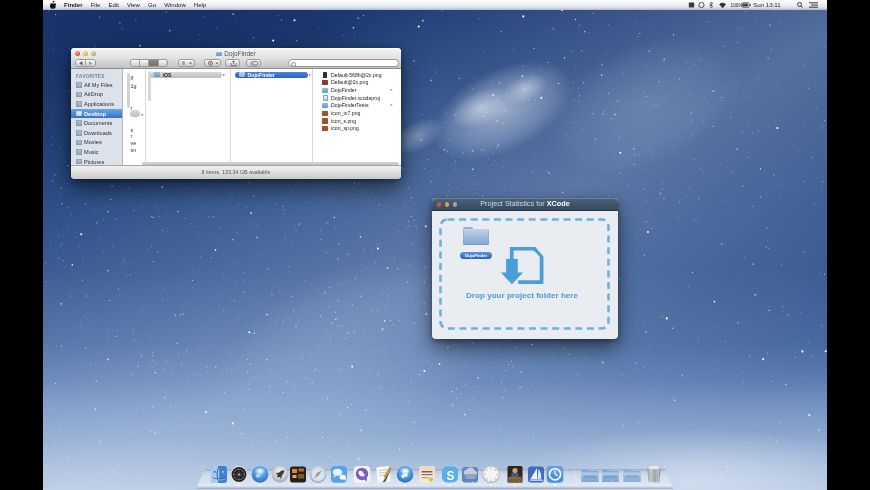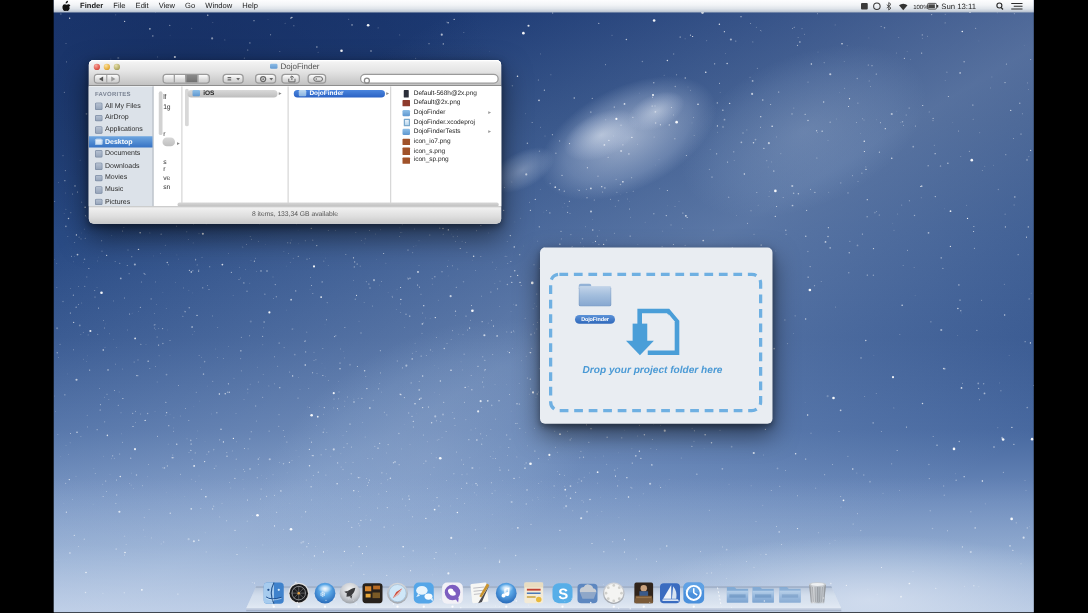--- a/index.html
+++ b/index.html
@@ -72,21 +72,21 @@
 #pwin .pl2{left:12.5px;background:#d7a43c;}
 #pwin .pl3{left:20.5px;background:#9aa2a8;}
 #pfolder{position:absolute;left:31px;top:29px;width:26px;height:18px;}
 #pfolder .tab{position:absolute;left:0;top:0;width:10px;height:4px;border-radius:1.5px 1.5px 0 0;background:#93b2d6;}
 #pfolder .bod{position:absolute;left:0;top:2px;width:26px;height:16px;border-radius:1.5px;
  background:linear-gradient(to bottom,#c2d4e9 0%,#a3bedd 45%,#86a7d0 100%);box-shadow:inset 0 0.5px 0 #d8e6f4, inset 0 0 0 0.5px rgba(110,140,180,0.55);}
 #plabel{position:absolute;left:28px;top:53.5px;width:32px;height:7px;border-radius:3.5px;
  background:linear-gradient(to bottom,#5d93d8,#2f68bb);color:#fff;font-size:4.4px;font-weight:bold;letter-spacing:-0.1px;
  text-align:center;line-height:7px;}
 #pdrop{position:absolute;left:0;top:0;width:186px;height:141px;}
-#ptext{position:absolute;left:-3px;top:92.5px;width:186px;text-align:center;font-size:8.1px;font-weight:bold;color:#4b9ad5;font-style:italic;}
+#ptext{position:absolute;left:-3px;top:92.5px;width:186px;text-align:center;font-size:8.1px;font-weight:bold;color:#4b9ad5;}
 
 #dockwrap{position:absolute;left:0;top:0;width:870px;height:490px;}
 </style>
 </head>
 <body>
 <div id="screen">
   <div class="darktl"></div>
   <div class="band"></div>
   <div class="mwc3"></div>
   <div class="mwc2"></div>
@@ -2608,20 +2608,26 @@
         <div class="abs" style="left:208.5px;top:48.68px;font-size:5.2px;color:#222;white-space:nowrap;">icon_s.png</div>
         <div class="abs" style="left:199.5px;top:56.96px;width:5.5px;height:5.5px;background:#a0522a;border-radius:0.5px;"></div>
         <div class="abs" style="left:208.5px;top:56.36px;font-size:5.2px;color:#222;white-space:nowrap;">icon_sp.png</div>
         <div class="abs" style="left:19.5px;top:92.8px;width:257px;height:3.4px;background:linear-gradient(#d6d6d6,#c2c2c2);border-radius:1.7px;"></div>
       </div>
   </div>
   <div id="fstat">8 items, 133,34 GB available</div>
 </div>
 
 <div id="pwin">
+  <div class="ptitle">
+      <div class="txt">Project Statistics for <b>XCode</b></div>
+    <div class="pl pl1"></div>
+      <div class="pl pl2"></div>
+      <div class="pl pl3"></div>
+  </div>
   <svg id="pdrop" width="186" height="141">
     <rect x="8.5" y="21.5" width="168" height="109" rx="7" fill="none" stroke="#6fb0e2" stroke-width="2.6" stroke-dasharray="7 4.6"></rect>
 <path d="M 79.75 61.5 L 79.75 50.75 L 102.5 50.75 L 109.6 59.2 L 109.6 84.15 L 86.2 84.15" fill="none" stroke="#4a9ed8" stroke-width="3.7"></path>
 <path d="M 102.8 53.2 L 108.1 59.5 L 102.8 59.5 Z" fill="#e9edf2"></path>
 <rect x="74.1" y="60.9" width="11.7" height="14.2" fill="#4a9ed8"></rect>
 <path d="M 68.8 74.6 L 91.1 74.6 L 79.95 86.2 Z" fill="#4a9ed8"></path>
 </svg>
   <div id="pfolder">
       <div class="tab"></div>
       <div class="bod"></div>

